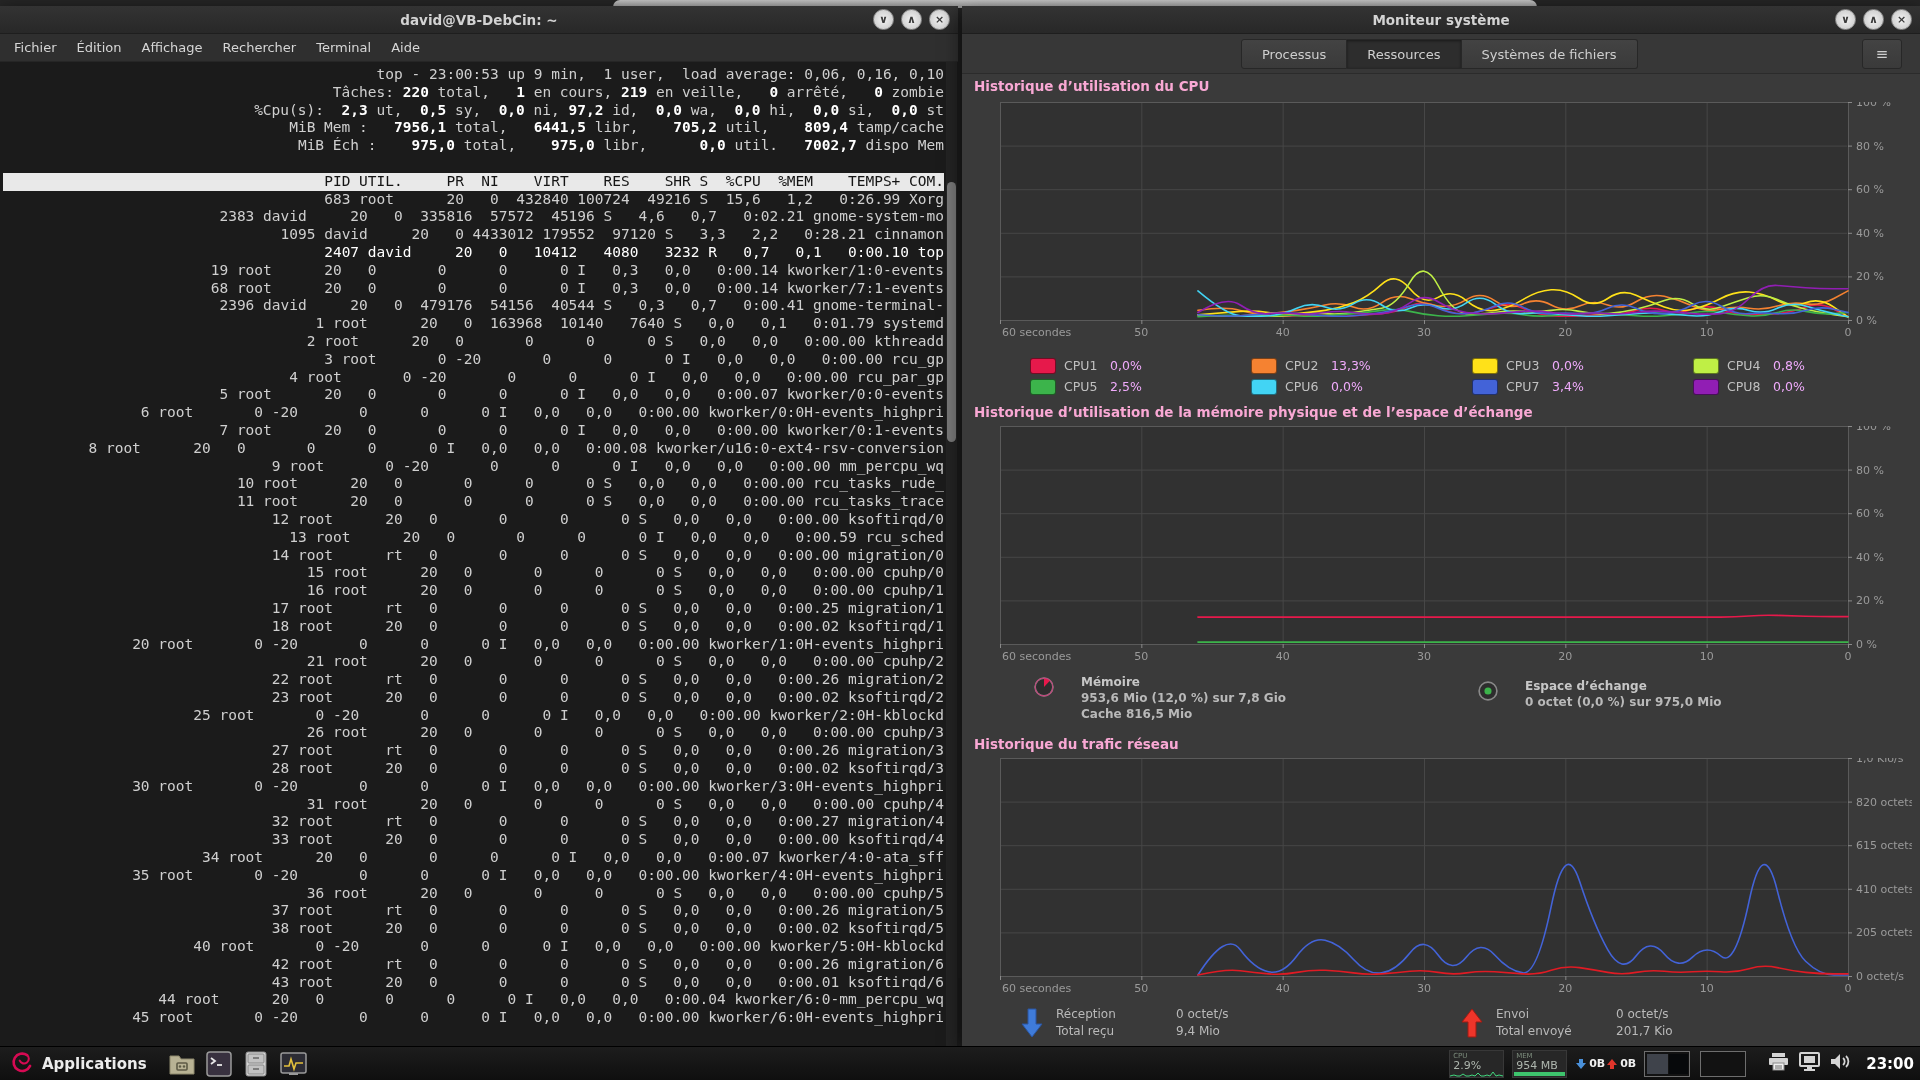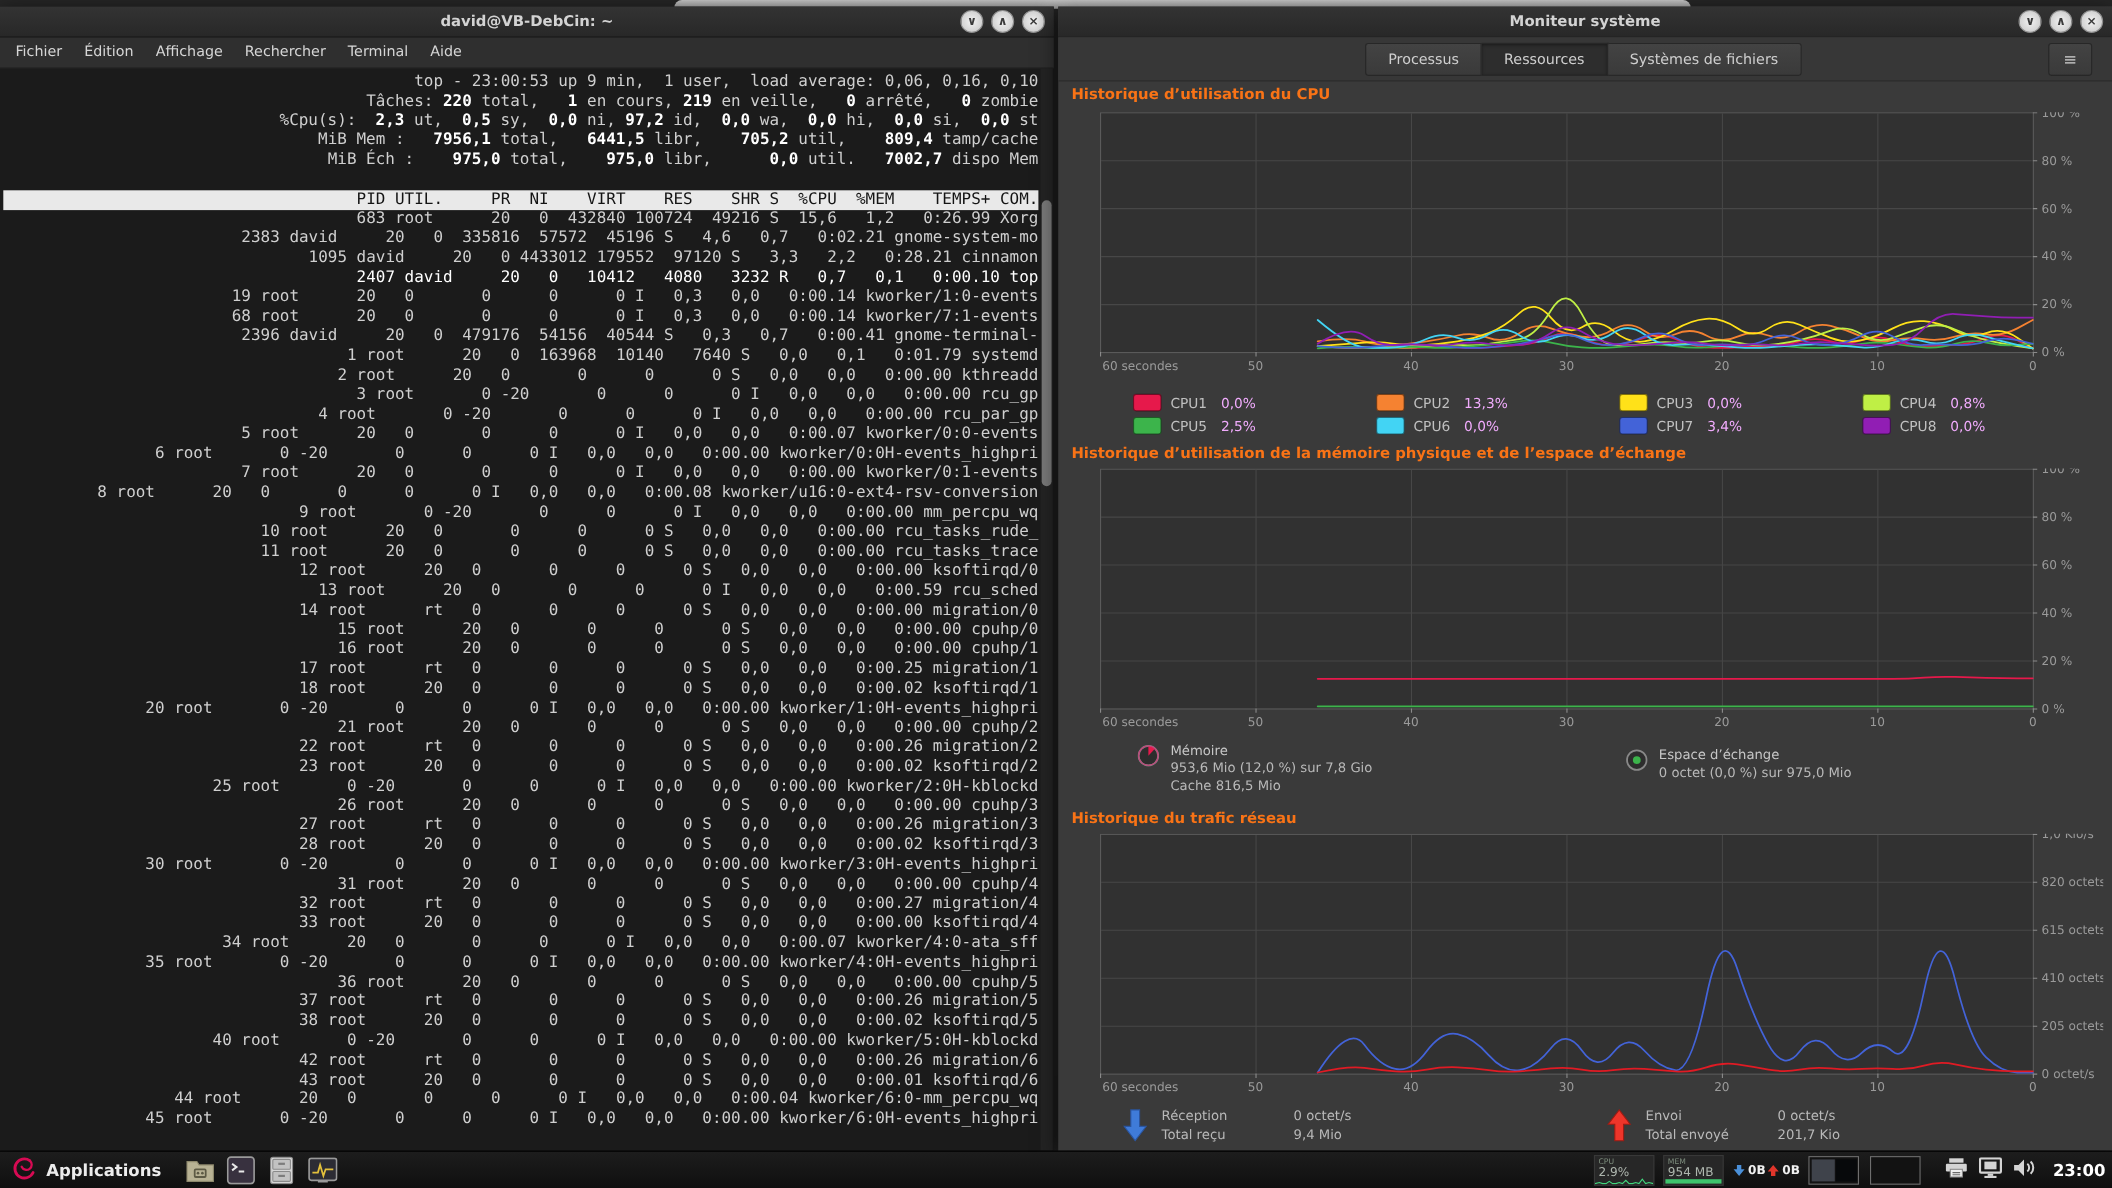--- a/index.html
+++ b/index.html
@@ -40,32 +40,32 @@
   .tabs { position:absolute; left:279px; top:5px; display:flex; }
   .tab { height:30px; padding:0 20px; display:flex; align-items:center; justify-content:center;
          font-size:13px; color:#cfcfcf; background:linear-gradient(#434343,#3a3a3a);
          border:1px solid #272727; border-left-width:0; }
   .tab:first-child { border-left-width:1px; border-radius:3px 0 0 3px; }
   .tab:last-child { border-radius:0 3px 3px 0; }
   .tab.active { background:#2d2d2d; box-shadow:inset 0 1px 3px rgba(0,0,0,.45); }
   .menu-btn { position:absolute; right:18px; top:5px; width:40px; height:30px;
               background:linear-gradient(#434343,#3a3a3a); border:1px solid #272727; border-radius:3px;
               color:#cfcfcf; font-size:15px; display:flex; align-items:center; justify-content:center; }
-  .sec-h { position:absolute; left:12px; font-size:13.5px; font-weight:bold; color:#f97316; }
+  .sec-h { position:absolute; left:12px; font-size:13.5px; font-weight:bold; color:#f9a8d4; }
   .chart { position:absolute; left:38px; }
   .axlbl { font-family:"DejaVu Sans", sans-serif; font-size:11px; fill:#9a9a9a; }
 
   .cpu-legend { position:absolute; left:68px; top:352px; display:grid;
                 grid-template-columns:repeat(4,221px); row-gap:5px; }
-  .cl-item { display:flex; align-items:center; }
+  .cl-item { display:flex; }
   .cl-sw { width:26px; height:16px; border-radius:3px; border:1px solid rgba(0,0,0,.5); margin-right:8px; }
   .cl-name { font-size:12.5px; color:#c0c0c0; width:46px; }
   .cl-val { font-size:12.5px; color:#f0abfc; }
 
-  .legend-item { position:absolute; display:flex; gap:10px; }
+  .legend-item { position:absolute; display:flex; gap:27px;font-weight:bold; }
   .legend-text div { font-size:12px; color:#b9b9b9; line-height:16px; }
   .legend-text .lt-title { color:#c7c7c7; }
   .gauge { margin-top:3px; }
 
   .net-item { position:absolute; display:grid; grid-template-columns:28px 112px auto;
               column-gap:8px; align-items:center; }
   .net-item svg { grid-row:1 / span 2; }
   .net-item .nl { font-size:12px; color:#b9b9b9; line-height:17px; }
 
   

